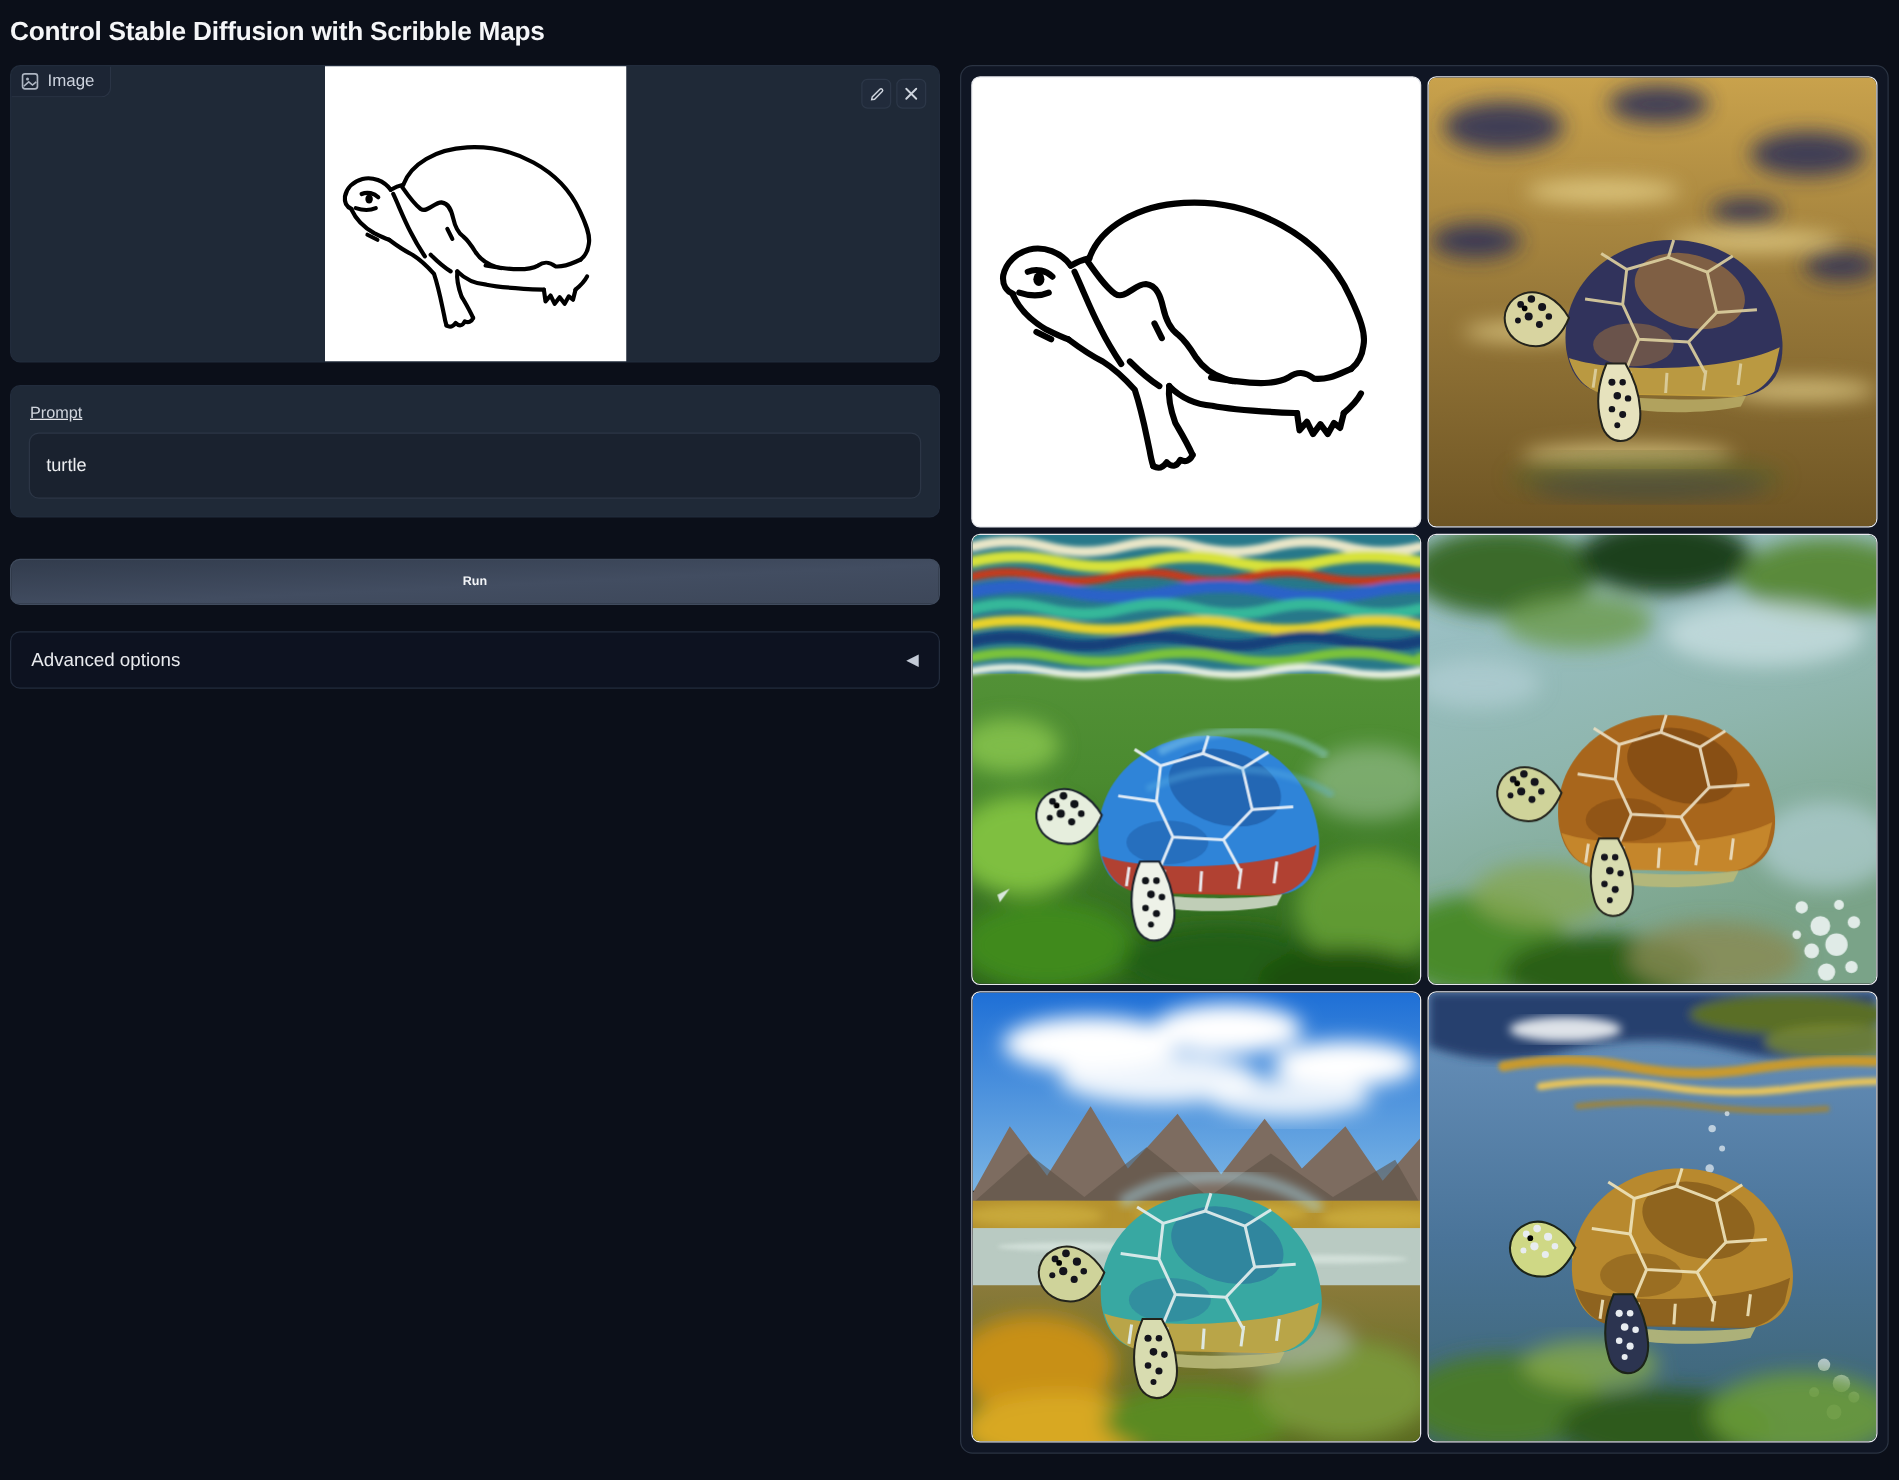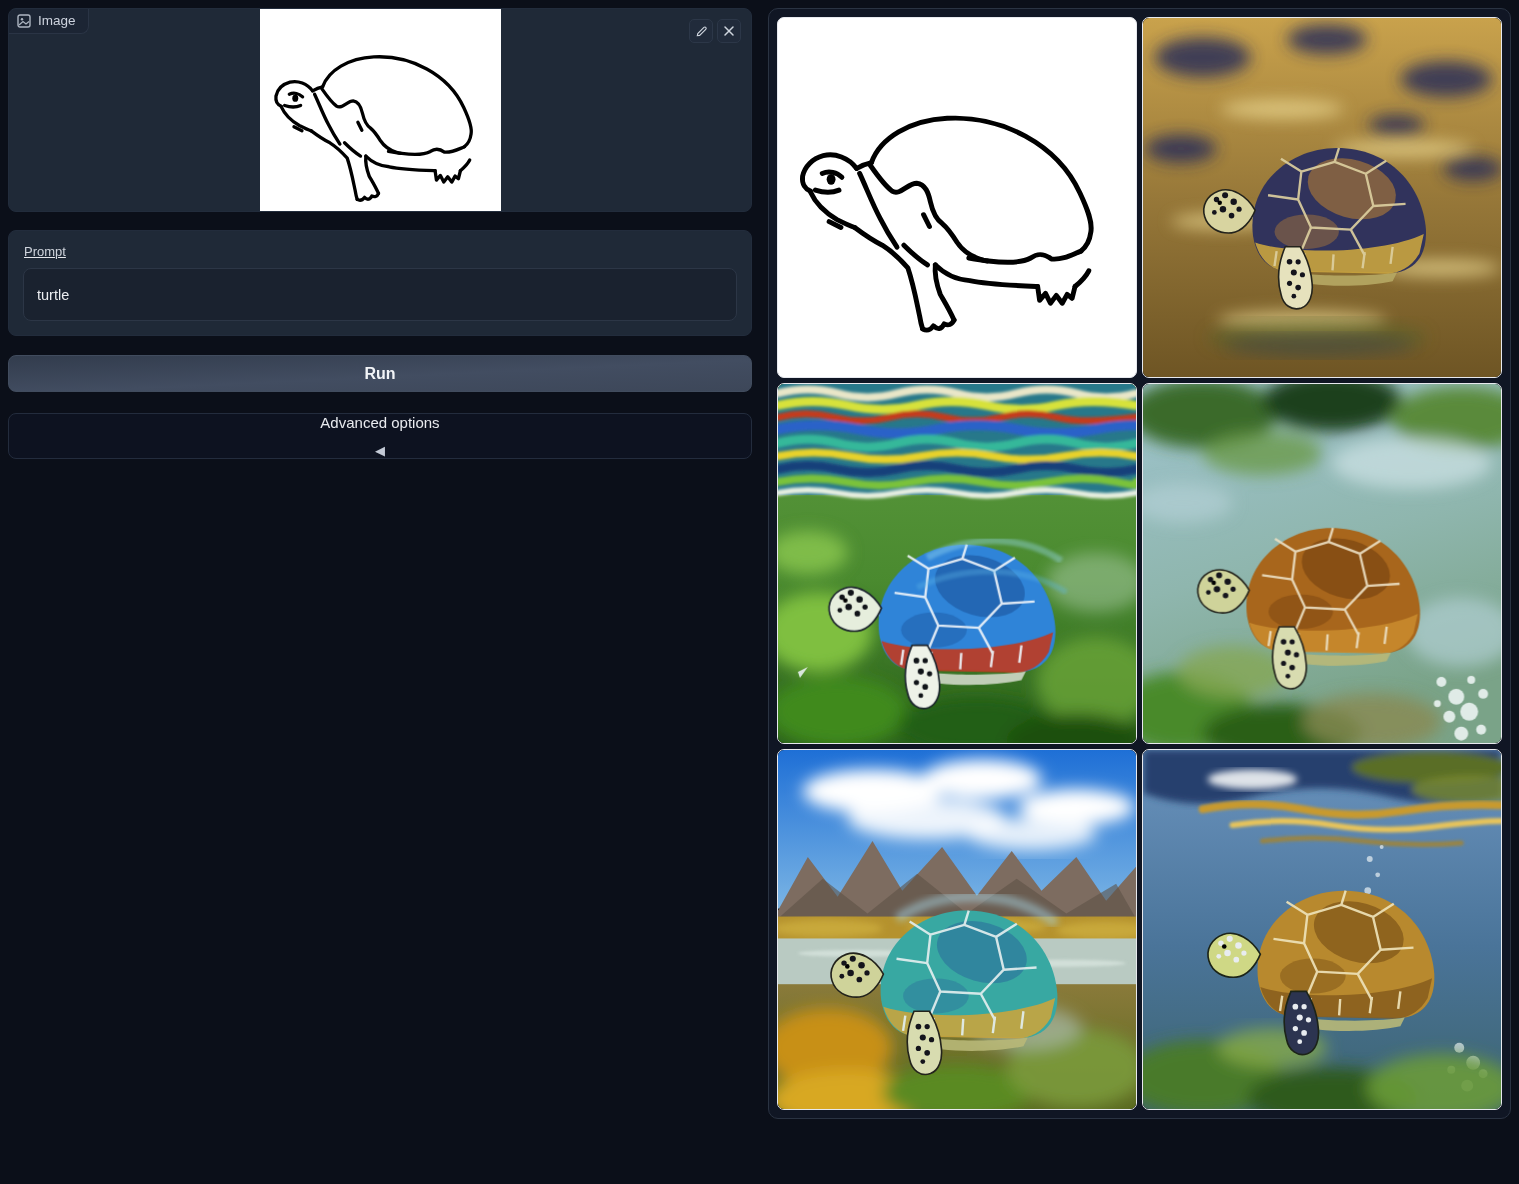--- a/index.html
+++ b/index.html
@@ -18,21 +18,21 @@
     margin: 6px 0 14px 0;
     letter-spacing: -0.2px;
   }
   .columns { display: flex; gap: 16px; align-items: flex-start; }
   .left-col { width: 744px; flex: none; }
   .right-col { width: 743px; flex: none; }
 
   
   .image-panel {
     position: relative;
-    height: 204px;
+    height: 238px;
     background: #1f2937;
     border: 1px solid #222c3c;
     border-radius: 8px;
     overflow: hidden;
     display: flex;
     align-items: center;
     justify-content: center;
   }
   .image-badge {
     position: absolute;
@@ -102,45 +102,44 @@
     font-size: 14.5px;
     font-family: "Liberation Sans", "DejaVu Sans", sans-serif;
     padding: 0 13px;
     outline: none;
   }
 
   
   .run-btn {
     display: block;
     width: 100%;
-    margin-top: 19px;
+    margin-top: 33px;
     height: 37px;
     border: 1px solid #414c5e;
     border-radius: 8px;
     background: linear-gradient(to bottom right, #323c4d 0%, #424d61 55%, #3d4759 100%);
     color: #f2f4f7;
-    font-size: 16px;
+    font-size: 10px;
     font-weight: bold;
     font-family: "Liberation Sans", "DejaVu Sans", sans-serif;
     cursor: pointer;
   }
 
   
   .accordion {
     margin-top: 21px;
     height: 46px;
     background: #0d1220;
     border: 1px solid #232c3d;
     border-radius: 8px;
     display: flex;
     align-items: center;
     justify-content: space-between;
     padding: 0 16px;
     cursor: pointer;
-    flex-direction: column;
   }
   .accordion-label { font-size: 15px; color: #e8eaee; }
   .accordion-arrow { font-size: 13px; color: #c3cad6; }
 
   
   .gallery {
     height: 1111px;
     background: #101624;
     border: 1px solid #2a3342;
     border-radius: 10px;
@@ -240,20 +239,21 @@
     <filter id="blur4">
         <feGaussianBlur stdDeviation="4"></feGaussianBlur>
       </filter>
     <filter id="blur2">
         <feGaussianBlur stdDeviation="1.6"></feGaussianBlur>
       </filter>
   </defs>
 </svg>
 
 <div class="page">
+  <h1 class="app-title">Control Stable Diffusion with Scribble Maps</h1>
 
   <div class="columns">
 
     <div class="left-col">
 
       <div class="image-panel" aria-label="hand-drawn turtle scribble on white background">
         <div class="image-badge">
           <svg width="14" height="14" viewBox="0 0 14 14">
             <rect x="1" y="1" width="12" height="12" rx="2" fill="none" stroke="#aeb6c2" stroke-width="1.4"></rect>
             <circle cx="5" cy="5.2" r="1.2" fill="#aeb6c2"></circle>

